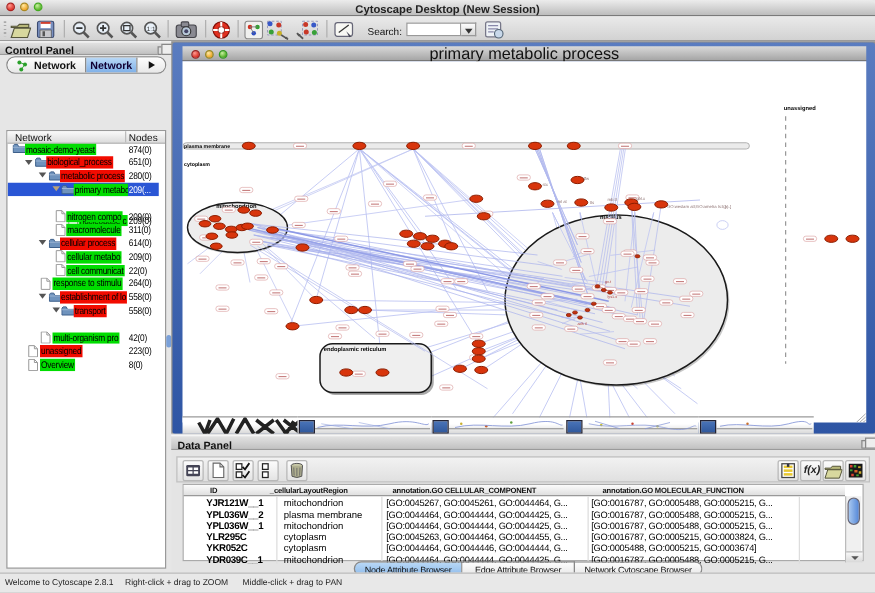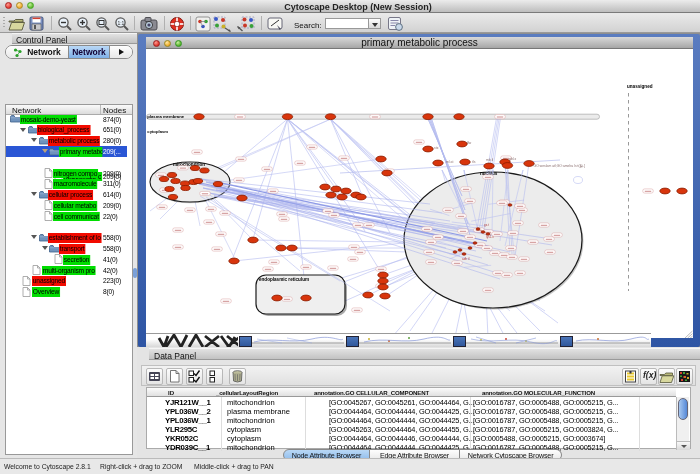--- a/index.html
+++ b/index.html
@@ -7,21 +7,21 @@
 .tl { position:absolute; top:2px; width:7px; height:7px; border-radius:50%; }
 .titletext { position:absolute; top:1.5px; left:16px; width:684px; text-align:center; font-size:9px; font-weight:bold; color:#222; }
 .toolbar { position:absolute; left:0; top:14px; width:700px; height:19px;
   background:linear-gradient(#e9e9e9,#d2d2d2); border-bottom:1px solid #9a9a9a; }
 .tbi { position:absolute; top:1.5px; }
 .tbsep { position:absolute; top:2px; width:1px; height:14px; background:#b0b0b0; }
 .tbgrip { position:absolute; left:3px; top:3px; width:2px; height:12px;
   background:repeating-linear-gradient(#aaa 0 1px, transparent 1px 3px); }
 .cpanel { position:absolute; left:0; top:33px; width:137px; height:425px; background:#e6e6e6; }
 .phead { background:linear-gradient(#e2e2e2,#c2c2c2); border-top:1px solid #f5f5f5; border-bottom:1px solid #9a9a9a;
-  font-size:8.5px; font-weight:normal; color:#111;margin-left:12px; }
+  font-size:8.5px; font-weight:bold; color:#111; }
 .floatico { position:absolute; right:3px; top:2px; width:8px; height:7px; border:1px solid #888; background:#ddd; }
 .floatico:before { content:""; position:absolute; left:2px; top:-3px; width:8px; height:7px; border:1px solid #888; background:#eee; }
 .tabwrap { position:absolute; left:5px; top:12px; width:128px; height:14px; background:#fff;
   border:1px solid #8a8a8a; border-radius:7px; overflow:hidden; }
 .tabseg { position:absolute; top:0; height:100%; font-size:8.5px; font-weight:bold; color:#111; text-align:center; }
 .groupbox { position:absolute; left:4px; top:31px; width:129px; height:44px; border:1px solid #aaa; border-radius:3px; }
 .grouplabel { position:absolute; left:6px; top:-5px; background:#e6e6e6; padding:0 2px; font-size:8px; letter-spacing:-0.2px; font-weight:bold; }
 .combo { position:absolute; left:8px; top:9px; width:110px; height:13px; background:linear-gradient(#ffffff,#e2e2e2);
   border:1px solid #9a9a9a; border-radius:6.5px; font-size:7.5px; }
 .combocap { position:absolute; right:0px; top:0px; width:13px; height:11.5px; border-radius:0 6px 6px 0;
@@ -31,37 +31,37 @@
 .treebox { position:absolute; left:5px; top:71px; width:128px; height:351px; background:#fff; border:1px solid #999; }
 .treehead { position:absolute; left:0; top:0; width:100%; height:9.5px; background:linear-gradient(#fafafa,#dcdcdc);
   border-bottom:1px solid #aaa; font-size:8px; color:#111; }
 .treehead span { position:absolute; top:0.5px; }
 .treerows { position:absolute; left:0px; top:8.7px; width:126px; height:338px; overflow:hidden;padding-left:40px; }
 .mdi { position:absolute; left:137px; top:33px; width:563px; height:314px; background:#8f8f8f; }
 .netwin { position:absolute; left:1px; top:1px; width:562px; height:313px;
   background:linear-gradient(#5a7cc0,#2e55a4); border-radius:2px; }
 .nettitle { position:absolute; left:8px; top:3px; width:547px; height:12px;
   background:linear-gradient(#d9d9d9,#a6a6a6); border-bottom:1px solid #777;
-  font-size:10px; color:#111; text-align:center; line-height:12px; }
+  font-size:13px; color:#111; text-align:center; line-height:12px; }
 .netcontent { position:absolute; left:8px; top:15px; width:547px; height:289px; background:#fff; overflow:hidden; }
 .ntl { position:absolute; top:2.5px; width:7px; height:7px; border-radius:50%; }
 .dpanel { position:absolute; left:137px; top:347px; width:563px; height:111px; background:#e4e4e4; }
 .dtool { position:absolute; left:4px; top:18px; width:555px; height:21px; background:linear-gradient(#f2f2f2,#e0e0e0);
   border:1px solid #c0c0c0; }
 .dbtn { position:absolute; top:1.5px; width:17px; height:17px; background:linear-gradient(#fcfcfc,#e4e4e4);
   border:1px solid #b8b8b8; border-radius:2px; }
 .dtable { position:absolute; left:9px; top:40px; width:545px; height:62px; background:#fff; border:1px solid #aaa; }
 .dthead { position:absolute; left:0; top:0; width:529px; height:8.5px; background:linear-gradient(#fbfbfb,#e0e0e0);
   border-bottom:1px solid #999; font-size:6.1px; letter-spacing:-0.15px; font-weight:bold; color:#111; }
 .dthead span { position:absolute; top:0.5px; text-align:center; }
 .drow { position:absolute; left:0; width:529px; height:9px; font-size:7.4px; color:#000; white-space:nowrap; }
 .dc { position:absolute; top:0.5px; }
 .dc1 { left:2px; font-weight:bold; font-size:7.8px; letter-spacing:-0.3px; }
 .dc2 { left:64px; font-size:7.6px; }
-.dc3 { left:146px; letter-spacing:-0.2px;margin-left:20px; }
+.dc3 { left:146px; letter-spacing:-0.2px; }
 .dc4 { left:310px; letter-spacing:-0.2px; }
 .dscroll { position:absolute; right:1px; top:9px; width:13px; height:53px; background:#f0f0f0; border-left:1px solid #bbb; }
 .dthumb { position:absolute; left:1px; top:1px; width:10px; height:22px; border-radius:5px;
   background:linear-gradient(90deg,#a8c8f0,#5588d8); border:1px solid #667; }
 .dtabs { position:absolute; left:146px; top:102px; height:13px; font-size:7.2px; letter-spacing:-0.2px; }
 .dtab { position:absolute; top:0; height:12px; line-height:12px; text-align:center; border:1px solid #888; background:linear-gradient(#fdfdfd,#e8e8e8); color:#111; }
 .statusbar { position:absolute; left:0; top:458px; width:700px; height:16px; background:#e8e8e8;
   border-top:1px solid #bbb; font-size:6.8px; color:#222; }
 .statusbar span { position:absolute; top:4px; }
 .strip { position:absolute; top:300px; height:15px; background:linear-gradient(#ffffff 40%,#d8d8d8); border-top:1px solid #9a9a9a; border-bottom:1px solid #b8b8b8; }
@@ -275,45 +275,45 @@
           <span style="position:absolute;left:97px;top:1px;font-size:7.8px;letter-spacing:-0.2px;line-height:9.5px;color:#000;transform:scaleX(0.85);transform-origin:0 0;display:inline-block">209(0)</span>
         </div>
         <div style="position:absolute;left:0;top:97.02px;width:124px;height:10.78px;overflow:hidden">
           <svg style="position:absolute;left:37.5px;top:0.4px" width="9" height="10">
             <path d="M1 0.5 L5.5 0.5 L8 3 L8 9.5 L1 9.5 Z" fill="#fff" stroke="#999" stroke-width="0.8"></path>
             <path d="M5.5 0.5 L5.5 3 L8 3" fill="none" stroke="#999" stroke-width="0.8"></path>
           </svg>
           <span style="position:absolute;left:46.7px;top:1px;background:#00dd00;color:#000;font-size:7.8px;letter-spacing:-0.2px;line-height:9.8px;padding:0 1px;white-space:nowrap;transform:scaleX(0.85);transform-origin:0 0;max-width:58px;overflow:hidden;display:inline-block">cell communicat</span>
           <span style="position:absolute;left:97px;top:1px;font-size:7.8px;letter-spacing:-0.2px;line-height:9.5px;color:#000;transform:scaleX(0.85);transform-origin:0 0;display:inline-block">22(0)</span>
         </div>
+        <div style="position:absolute;left:0;top:107.80px;width:124px;height:10.78px;overflow:hidden">
+          <svg style="position:absolute;left:26.4px;top:0.4px" width="9" height="10">
+            <path d="M1 0.5 L5.5 0.5 L8 3 L8 9.5 L1 9.5 Z" fill="#fff" stroke="#999" stroke-width="0.8"></path>
+            <path d="M5.5 0.5 L5.5 3 L8 3" fill="none" stroke="#999" stroke-width="0.8"></path>
+          </svg>
+          <span style="position:absolute;left:36.3px;top:1px;background:#00dd00;color:#000;font-size:7.8px;letter-spacing:-0.2px;line-height:9.8px;padding:0 1px;white-space:nowrap;transform:scaleX(0.85);transform-origin:0 0;max-width:70px;overflow:hidden;display:inline-block">response to stimulu</span>
+          <span style="position:absolute;left:97px;top:1px;font-size:7.8px;letter-spacing:-0.2px;line-height:9.5px;color:#000;transform:scaleX(0.85);transform-origin:0 0;display:inline-block">264(0)</span>
+        </div>
         <div style="position:absolute;left:0;top:118.58px;width:124px;height:10.78px;overflow:hidden">
           <div style="position:absolute;left:25.4px;top:3.2px;width:0;height:0;border-left:3.5px solid transparent;border-right:3.5px solid transparent;border-top:4.5px solid #555"></div>
           <svg style="position:absolute;left:32.5px;top:0.8px" width="11" height="9">
             <path d="M0.5 2.5 L0.5 8 L10.5 8 L10.5 3.5 L5 3.5 L4 1.5 L1.5 1.5 Z" fill="#6f93bd" stroke="#3d5f8a" stroke-width="0.8"></path>
             <path d="M0.5 3.8 L10.5 3.8" stroke="#9ab4d4" stroke-width="0.8"></path>
           </svg>
           <span style="position:absolute;left:42px;top:1px;background:#f20b00;color:#000;font-size:7.8px;letter-spacing:-0.2px;line-height:9.8px;padding:0 1px;white-space:nowrap;transform:scaleX(0.85);transform-origin:0 0;max-width:64px;overflow:hidden;display:inline-block">establishment of lo</span>
           <span style="position:absolute;left:97px;top:1px;font-size:7.8px;letter-spacing:-0.2px;line-height:9.5px;color:#000;transform:scaleX(0.85);transform-origin:0 0;display:inline-block">558(0)</span>
         </div>
         <div style="position:absolute;left:0;top:129.36px;width:124px;height:10.78px;overflow:hidden">
           <div style="position:absolute;left:36.1px;top:3.2px;width:0;height:0;border-left:3.5px solid transparent;border-right:3.5px solid transparent;border-top:4.5px solid #555"></div>
           <svg style="position:absolute;left:43.2px;top:0.8px" width="11" height="9">
             <path d="M0.5 2.5 L0.5 8 L10.5 8 L10.5 3.5 L5 3.5 L4 1.5 L1.5 1.5 Z" fill="#6f93bd" stroke="#3d5f8a" stroke-width="0.8"></path>
             <path d="M0.5 3.8 L10.5 3.8" stroke="#9ab4d4" stroke-width="0.8"></path>
           </svg>
           <span style="position:absolute;left:52.7px;top:1px;background:#f20b00;color:#000;font-size:7.8px;letter-spacing:-0.2px;line-height:9.8px;padding:0 1px;white-space:nowrap;transform:scaleX(0.85);transform-origin:0 0;max-width:51px;overflow:hidden;display:inline-block">transport</span>
           <span style="position:absolute;left:97px;top:1px;font-size:7.8px;letter-spacing:-0.2px;line-height:9.5px;color:#000;transform:scaleX(0.85);transform-origin:0 0;display:inline-block">558(0)</span>
-        </div>
-        <div style="position:absolute;left:0;top:140.14px;width:124px;height:10.78px;overflow:hidden">
-          <svg style="position:absolute;left:48.3px;top:0.4px" width="9" height="10">
-            <path d="M1 0.5 L5.5 0.5 L8 3 L8 9.5 L1 9.5 Z" fill="#fff" stroke="#999" stroke-width="0.8"></path>
-            <path d="M5.5 0.5 L5.5 3 L8 3" fill="none" stroke="#999" stroke-width="0.8"></path>
-          </svg>
-          <span style="position:absolute;left:56.8px;top:1px;background:#00dd00;color:#000;font-size:7.8px;letter-spacing:-0.2px;line-height:9.8px;padding:0 1px;white-space:nowrap;transform:scaleX(0.85);transform-origin:0 0;max-width:46px;overflow:hidden;display:inline-block">secretion</span>
-          <span style="position:absolute;left:97px;top:1px;font-size:7.8px;letter-spacing:-0.2px;line-height:9.5px;color:#000;transform:scaleX(0.85);transform-origin:0 0;display:inline-block">41(0)</span>
         </div>
         <div style="position:absolute;left:0;top:150.92px;width:124px;height:10.78px;overflow:hidden">
           <svg style="position:absolute;left:26.4px;top:0.4px" width="9" height="10">
             <path d="M1 0.5 L5.5 0.5 L8 3 L8 9.5 L1 9.5 Z" fill="#fff" stroke="#999" stroke-width="0.8"></path>
             <path d="M5.5 0.5 L5.5 3 L8 3" fill="none" stroke="#999" stroke-width="0.8"></path>
           </svg>
           <span style="position:absolute;left:36.3px;top:1px;background:#00dd00;color:#000;font-size:7.8px;letter-spacing:-0.2px;line-height:9.8px;padding:0 1px;white-space:nowrap;transform:scaleX(0.85);transform-origin:0 0;max-width:70px;overflow:hidden;display:inline-block">multi-organism pro</span>
           <span style="position:absolute;left:97px;top:1px;font-size:7.8px;letter-spacing:-0.2px;line-height:9.5px;color:#000;transform:scaleX(0.85);transform-origin:0 0;display:inline-block">42(0)</span>
         </div>
         <div style="position:absolute;left:0;top:161.70px;width:124px;height:10.78px;overflow:hidden">

